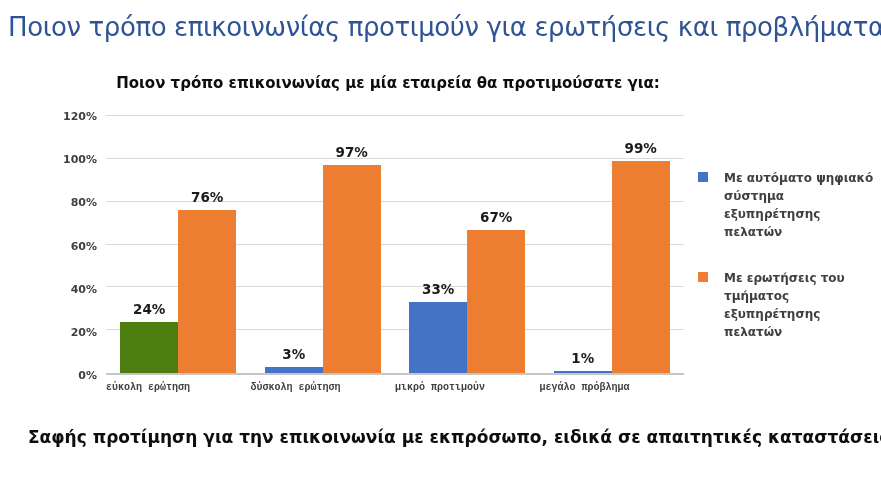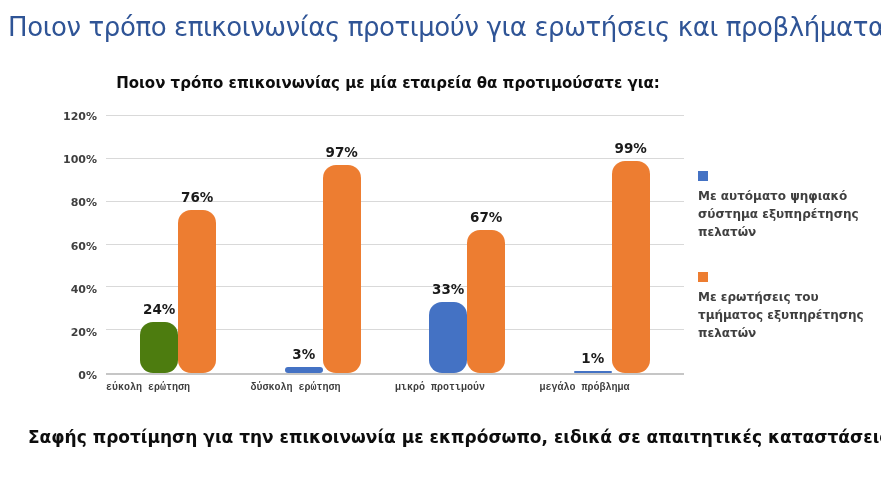--- a/index.html
+++ b/index.html
@@ -57,21 +57,21 @@
   .groups {
     position: absolute; left: 0; right: 0; top: 0; bottom: 0;
     display: flex;
   }
   .group {
     flex: 1;
     display: flex;
     align-items: flex-end;
     justify-content: center;
   }
-  .bar { width: 38px; position: relative; border-radius: 13px; }
+  .bar { width: 58px; position: relative; }
   .bar-label {
     position: absolute;
     top: -21px;
     left: 50%;
     transform: translateX(-50%);
     font-size: 13.5px;
     font-weight: bold;
     color: #1a1a1a;
     white-space: nowrap;
   }
@@ -89,21 +89,21 @@
 
   .legend {
     flex: none;
     width: 194px;
     padding-left: 14px;
     display: flex;
     flex-direction: column;
     justify-content: center;
     gap: 28px;
   }
-  .legend-item { display: flex; align-items: flex-start; gap: 6px; flex-direction: column; }
+  .legend-item { display: flex; align-items: flex-start; gap: 16px; }
   .swatch { width: 10px; height: 10px; margin-top: 3px; flex: none; }
   .legend-label {
     font-size: 12px;
     font-weight: bold;
     color: #3f3f3f;
     line-height: 1.5;
   }
 
   .footnote {
     margin: 34px 0 0 28px;

